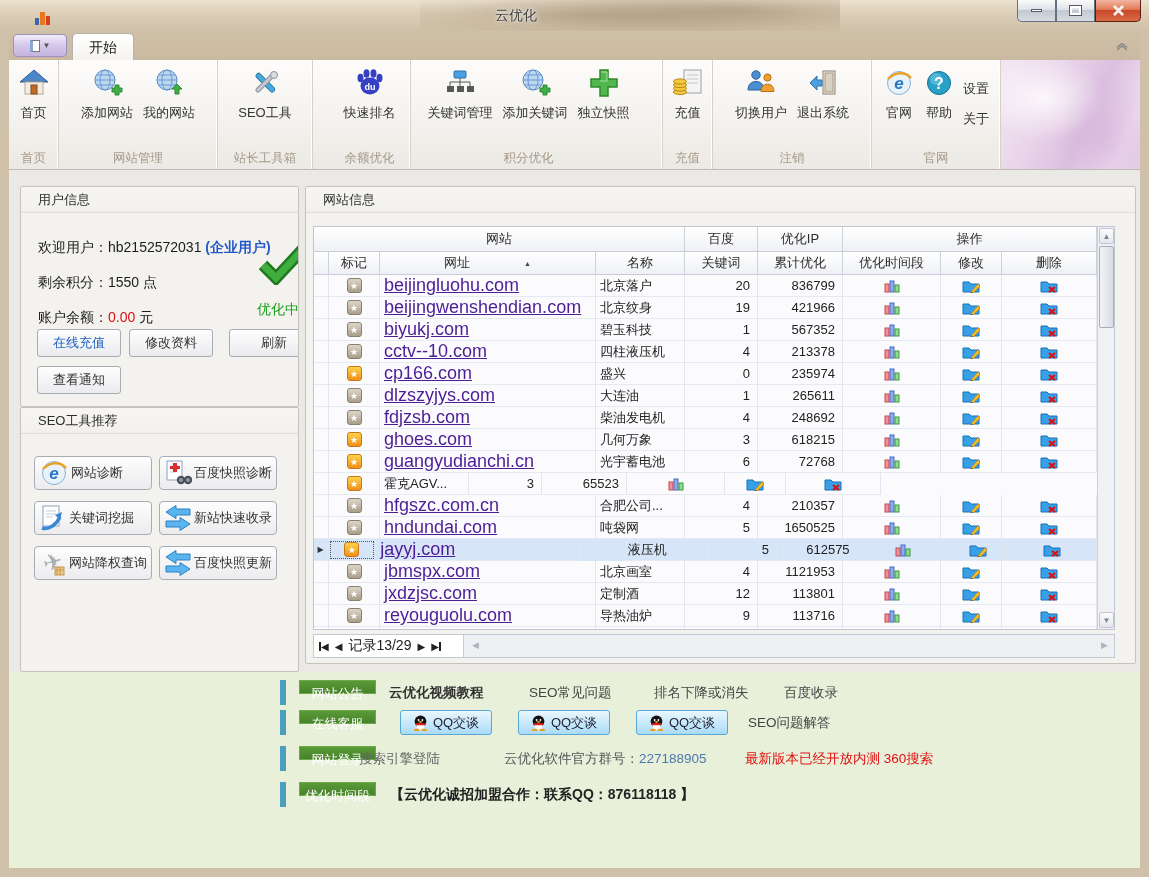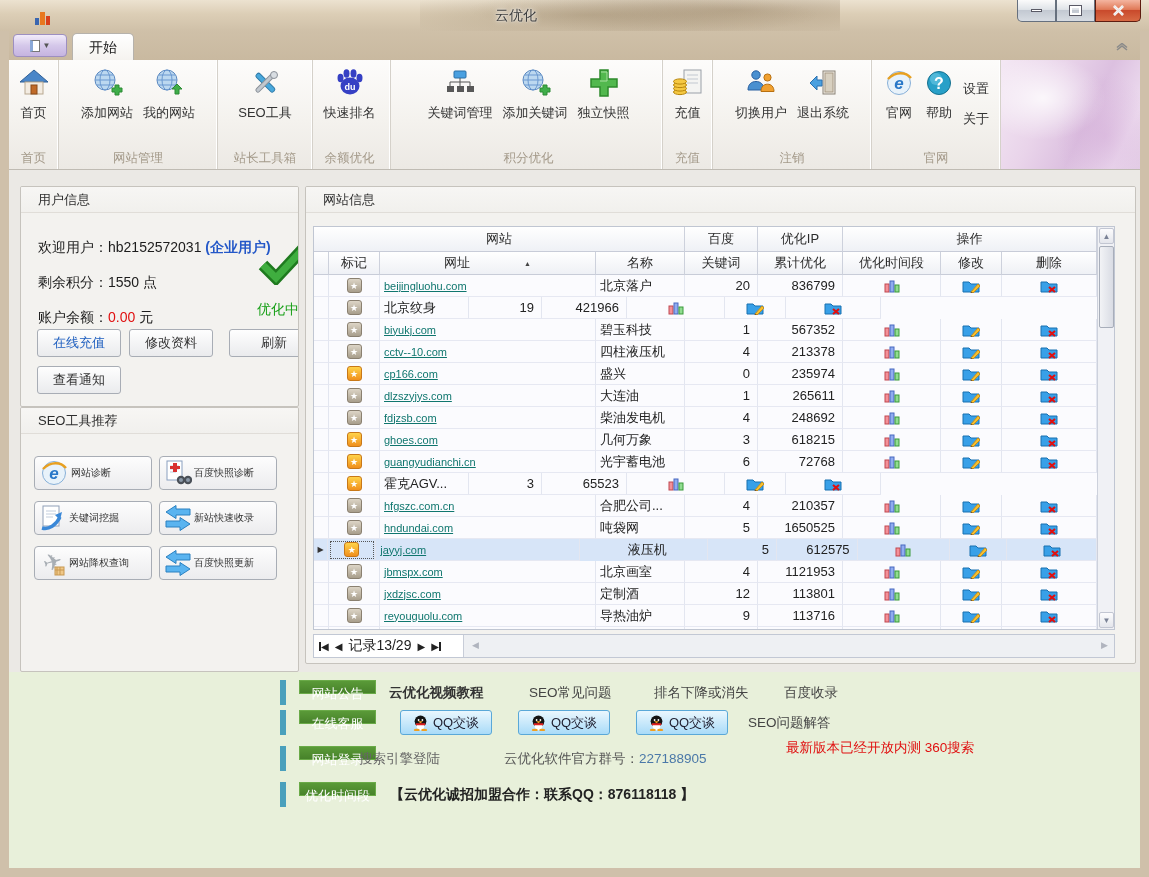--- a/index.html
+++ b/index.html
@@ -75,37 +75,37 @@
   .ubtn { position:absolute; height:28px; border:1px solid #a8adb5; border-radius:3px;
     background:linear-gradient(180deg,#fefefe,#eaebed); font-size:13px; color:#333;
     text-align:center; line-height:26px; white-space:nowrap; overflow:hidden; }
   .ubtn.blue { color:#2060c0; }
 
   
   #seo-panel { left:11px; top:237px; width:279px; height:265px; }
   .tbtn { position:absolute; width:118px; height:34px; border:1px solid #a8adb5; border-radius:4px;
     background:linear-gradient(180deg,#fdfdfd,#ececee); display:flex; align-items:center;
     padding:0 2px 0 4px; gap:2px; overflow:hidden; }
-  .tbtn .tlab { font-size:10px; color:#333; white-space:nowrap; overflow:hidden; }
+  .tbtn .tlab { font-size:13px; color:#333; white-space:nowrap; overflow:hidden; }
 
   
   #site-panel { left:296px; top:16px; width:831px; height:478px; }
   #grid { position:absolute; left:7px; top:39px; width:802px; height:404px;
     border:1px solid #c0c6d2; background:#fafafd; }
   .g-rowhdr { display:flex; background:linear-gradient(180deg,#ffffff,#eef0f5); }
   .gcell { border-right:1px solid #cdd1dc; border-bottom:1px solid #c8ccd8; font-size:13px; color:#2c2c2c;
     display:flex; align-items:center; justify-content:center; white-space:nowrap; overflow:hidden; }
   #gbody { position:absolute; left:0; top:48px; width:783px; height:354px; overflow:hidden; }
   .grow { display:flex; height:22px; background:#fbfbfe; }
   .grow.sel { background:#d7e5f8; }
   .gcol { border-right:1px solid #e3e6f0; border-bottom:1px solid #e6e8f2; font-size:13px; color:#222;
     display:flex; align-items:center; white-space:nowrap; overflow:hidden; }
   .gcol.num { justify-content:flex-end; padding-right:7px; }
   .gcol.ctr { justify-content:center; }
-  .url-link { color:#0f766e; text-decoration:underline; font-size:11px; padding-left:4px; }
+  .url-link { color:#4c1d95; text-decoration:underline; font-size:18px; padding-left:4px; }
   .mark-star { width:15px; height:15px; border-radius:3px; display:flex; align-items:center;
     justify-content:center; font-size:9px; color:#fff; }
   .mark-gray { background:linear-gradient(180deg,#ddd5c6,#a89e8c); border:1px solid #8a8070; }
   .mark-yellow { background:linear-gradient(180deg,#ffd34a,#f08f1c); border:1px solid #c87818; }
   .focus-dotted { outline:1px dotted #555; outline-offset:-3px; }
   .rowind { font-size:8px; color:#333; }
   #vscroll { position:absolute; right:0; top:0; width:17px; height:402px; background:#f0f1f5;
     border-left:1px solid #cdd1dc; }
   .varrow { position:absolute; left:1px; width:15px; height:16px; text-align:center; font-size:8px;
     color:#7a8296; line-height:16px; background:linear-gradient(180deg,#fcfcfd,#e4e6ec);
@@ -241,21 +241,21 @@
                     <rect x="4" y="14" width="24" height="4" rx="2" transform="rotate(-45 16 16)" fill="#c2c8ce" stroke="#8a9098"></rect>
                     <circle cx="25" cy="8" r="3.5" fill="#d8dde2" stroke="#8a9098"></circle>
                   </svg>
                 </span>
               </div>
               <div class="rlab">SEO工具</div>
             </div>
           </div>
           <div class="rglabel">站长工具箱</div>
         </div>
-        <div class="rgroup" style="left: 300px; width: 82px;">
+        <div class="rgroup" style="left: 320px; width: 82px;">
           <div class="rbtns">
             <div class="rbtn">
               <div class="ric">
                 <span style="display: inline-flex;">
                   <svg width="32" height="32" viewBox="0 0 32 32">
                     <ellipse cx="16" cy="19" rx="9.5" ry="8.5" fill="#3640c4"></ellipse>
                     <ellipse cx="6.5" cy="11" rx="3" ry="4.2" fill="#3640c4"></ellipse>
                     <ellipse cx="12.5" cy="6.5" rx="3" ry="4.2" fill="#3640c4"></ellipse>
                     <ellipse cx="19.5" cy="6.5" rx="3" ry="4.2" fill="#3640c4"></ellipse>
                     <ellipse cx="25.5" cy="11" rx="3" ry="4.2" fill="#3640c4"></ellipse>
@@ -563,20 +563,23 @@
                     <path d="M1 3h6l2 2h8v8H1z" fill="#38a0e8" stroke="#1870b0"></path>
                     <path d="M9 8l6 5M15 8l-6 5" stroke="#e01010" stroke-width="2.2"></path>
                   </svg>
                 </span>
               </div>
             </div>
             <div class="grow">
               <div class="gcol ctr" style="width: 15px;"></div>
               <div class="gcol ctr" style="width: 51px;">
                 <span class="mark-star mark-gray">★</span>
+              </div>
+              <div class="gcol" style="width: 216px;">
+                <span class="url-link">beijingwenshendian.com</span>
               </div>
               <div class="gcol" style="width: 89px; padding-left: 4px;">北京纹身</div>
               <div class="gcol num" style="width: 73px;">19</div>
               <div class="gcol num" style="width: 85px;">421966</div>
               <div class="gcol ctr" style="width: 98px;">
                 <span style="display: inline-flex;">
                   <svg width="16" height="14">
                     <rect x="1" y="5" width="4" height="8" fill="#f49098" stroke="#c04850"></rect>
                     <rect x="6" y="2" width="4" height="11" fill="#90acf0" stroke="#4868c0"></rect>
                     <rect x="11" y="6" width="4" height="7" fill="#90dc90" stroke="#3a9a3a"></rect>
@@ -1220,21 +1223,21 @@
                 <circle cx="9.4" cy="5" r="0.9" fill="#fff"></circle>
               </svg>
             </span>
             <span>QQ交谈</span>
           </div>
           <div class="brow-item" style="left: 739px; top: 42px;">SEO问题解答</div>
           <div class="bstrip" style="top: 74px;"></div>
           <div class="glabel" style="top: 74px;">网站登录</div>
           <div class="brow-item" style="left: 350px; top: 78px; color: rgb(102, 102, 102);">搜索引擎登陆</div>
           <div class="brow-item" style="left: 495px; top: 78px;"><span style="color: rgb(85, 85, 85);">云优化软件官方群号：</span><span class="qqnum">227188905</span></div>
-          <div class="brow-item redtext" style="left: 736px; top: 67px; margin-left: 41px;">最新版本已经开放内测  360搜索</div>
+          <div class="brow-item redtext" style="left: 736px; top: 78px;">最新版本已经开放内测  360搜索</div>
           <div class="bstrip" style="top: 110px;"></div>
           <div class="glabel" style="top: 110px;">优化时间段</div>
           <div class="brow-item" style="left: 381px; top: 114px; font-weight: bold; color: rgb(34, 34, 34); font-size: 14px;">【云优化诚招加盟合作：联系QQ：876118118 】</div>
         </div>
     </div>
 
   </div>
 </div>
 
 </body></html>

